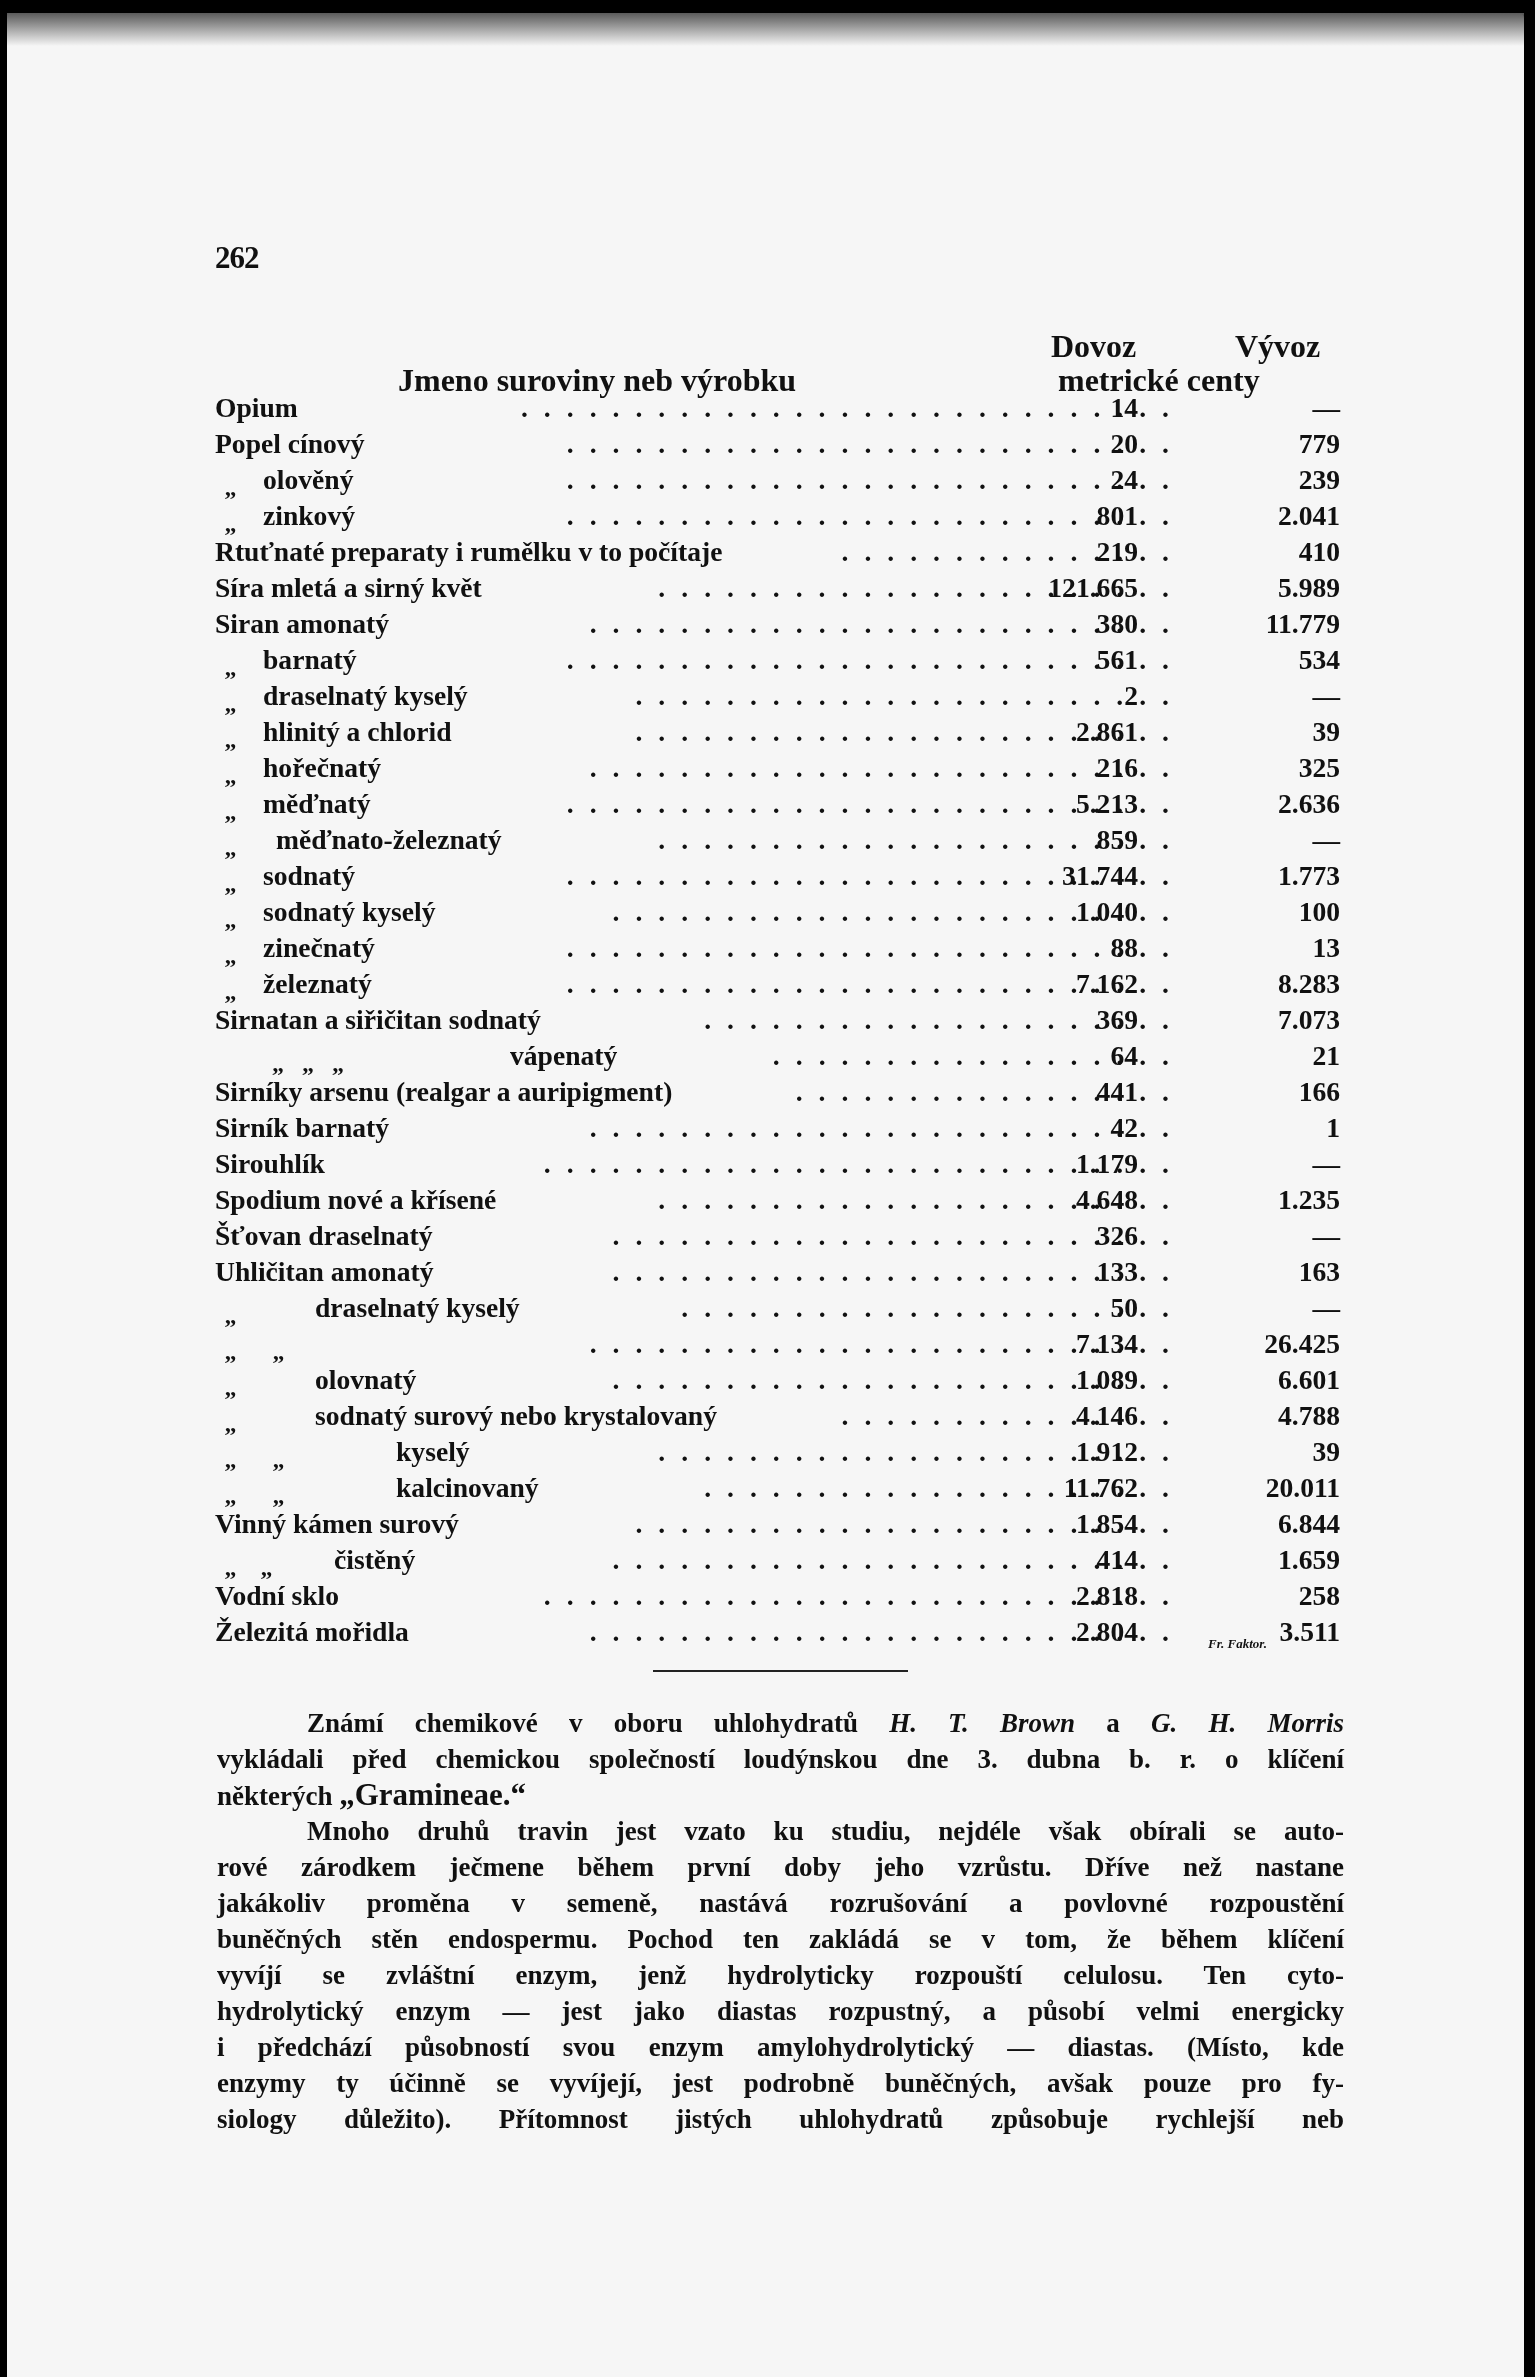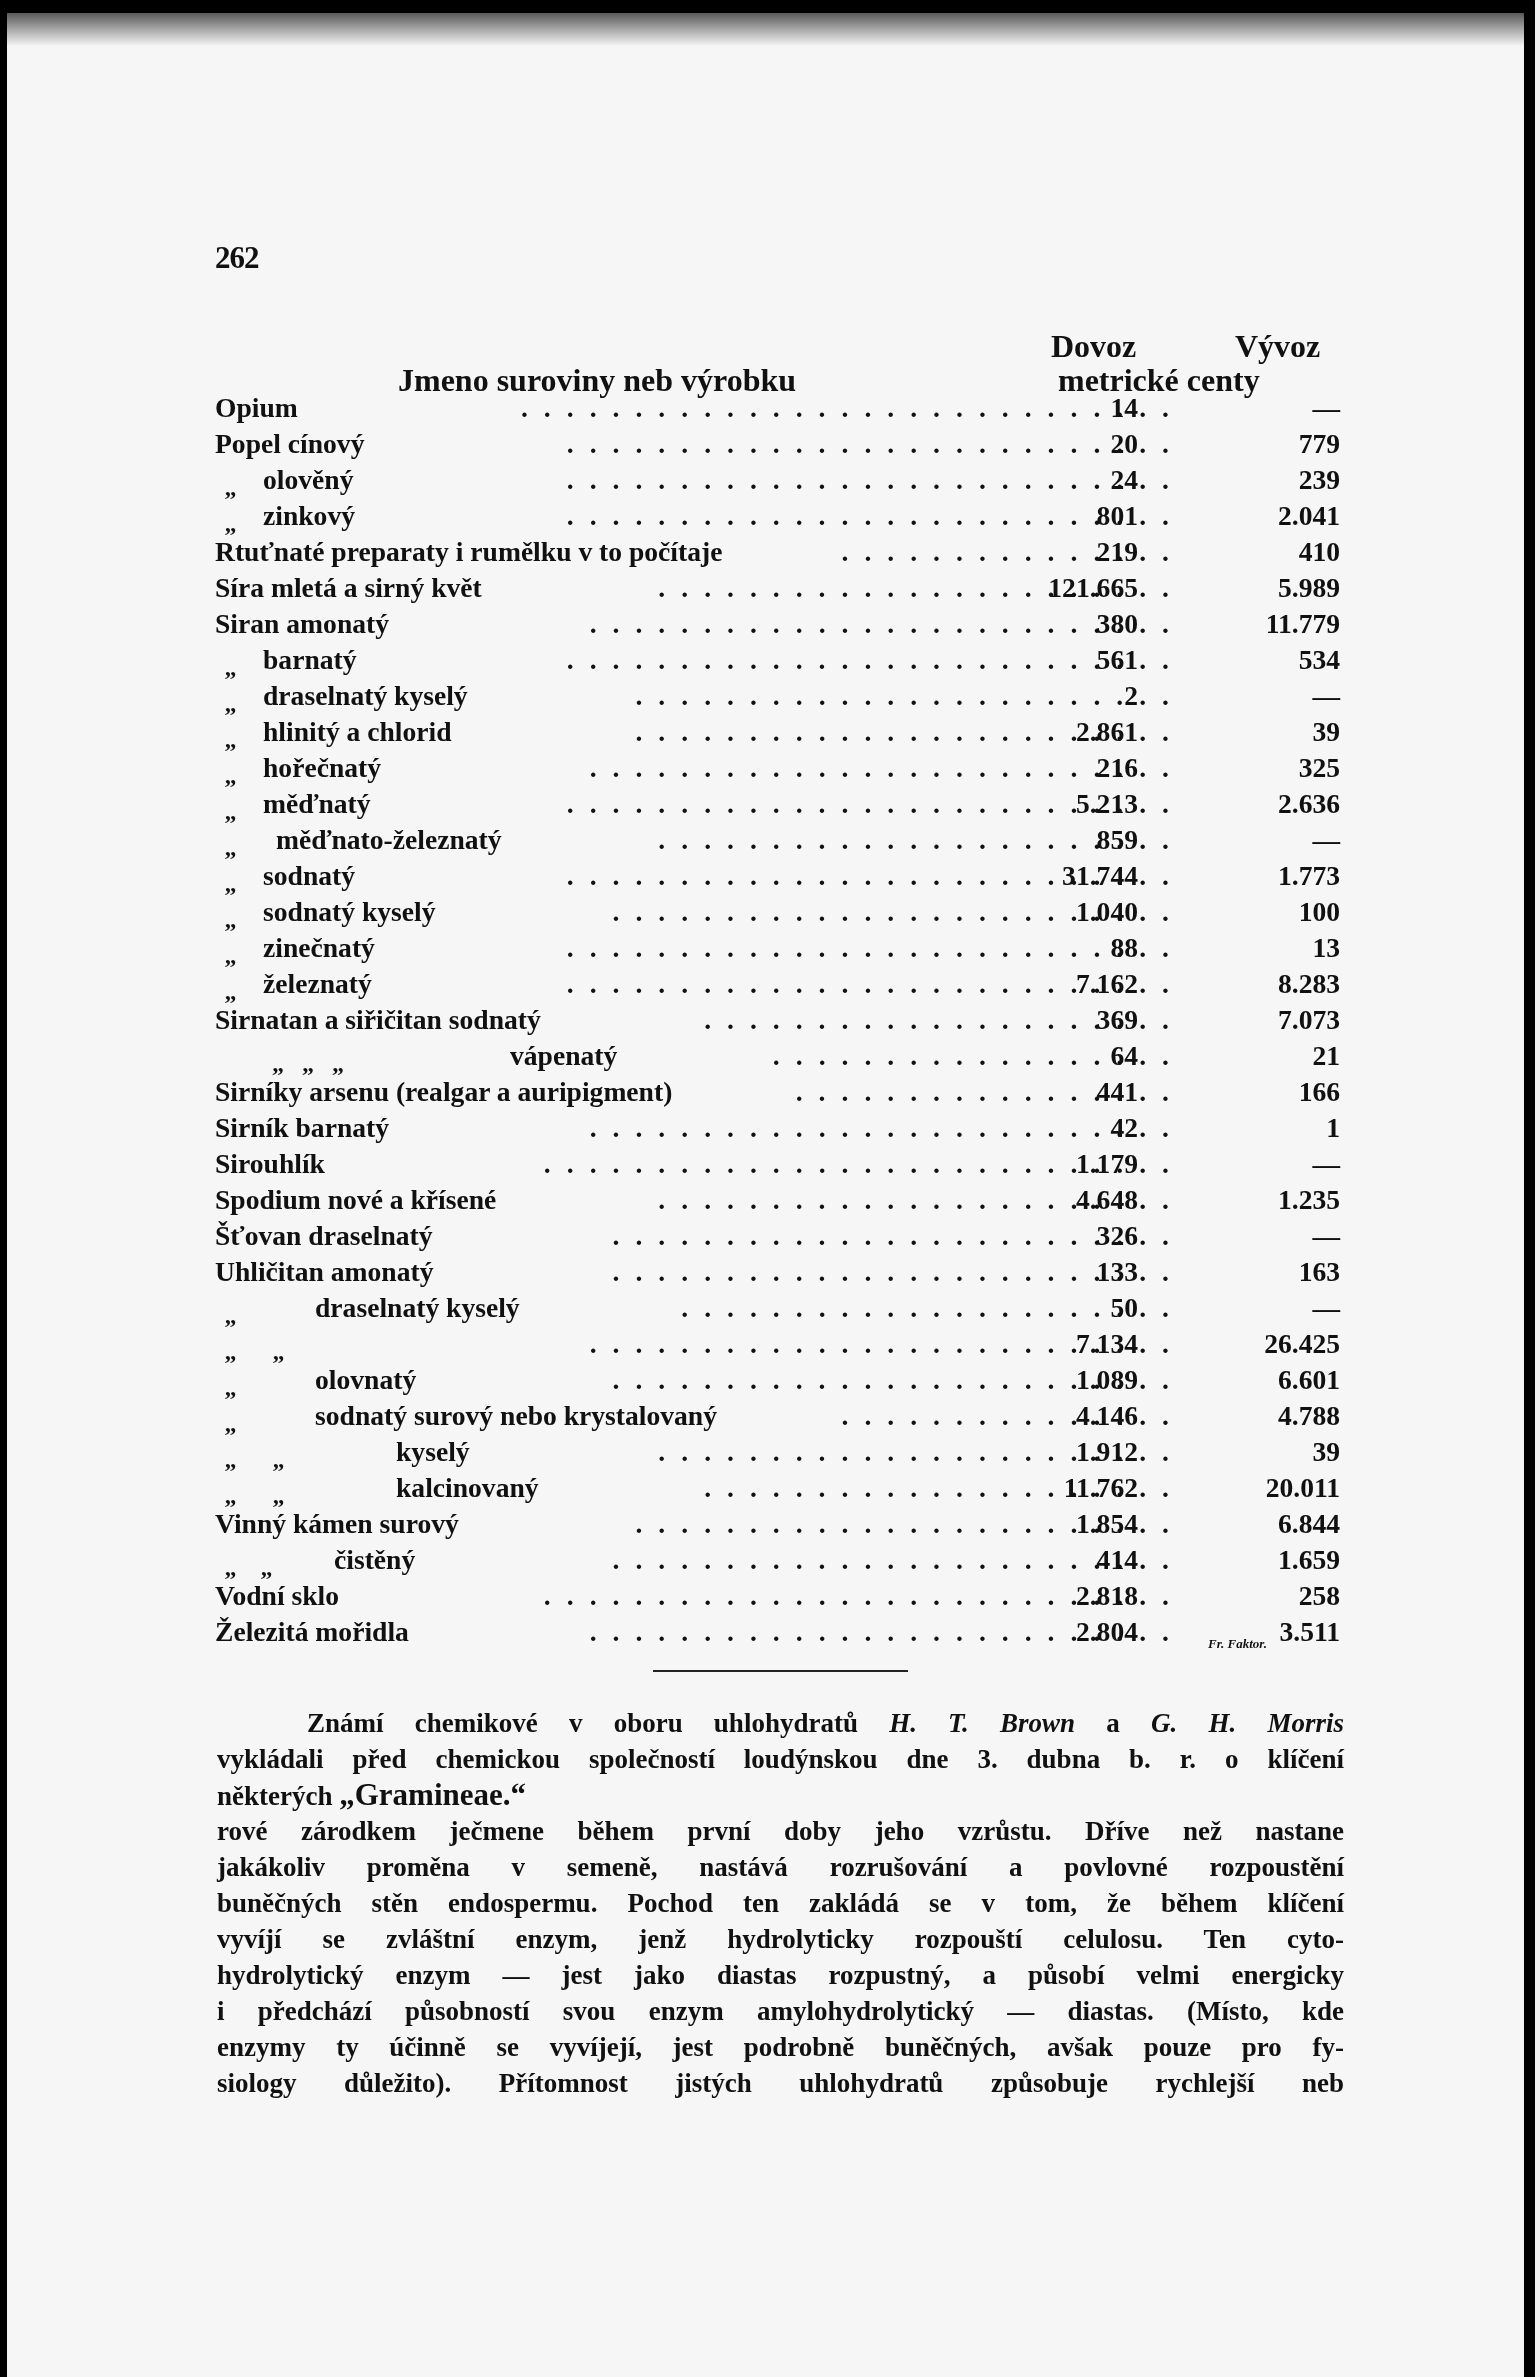--- a/index.html
+++ b/index.html
@@ -282,20 +282,21 @@
 <div class="sig">Fr. Faktor.</div>
 <div class="rule"></div>
 
 <div class="para" style="top:1705px;">
   <span class="line indent"><span>Známí chemikové v oboru uhlohydratů </span><span class="it">H. T. Brown</span><span> a </span><span class="it">G. H. Morris</span></span>
   <span class="line">vykládali před chemickou společností loudýnskou dne 3. dubna b. r. o klíčení</span>
   <span class="line last"><span>některých </span><span class="big">„Gramineae.“</span></span>
 </div>
 
 <div class="para" id="p2" style="top:1813px;">
+    <span class="line indent">Mnoho druhů travin jest vzato ku studiu, nejdéle však obírali se auto-</span>
     <span class="line">rové zárodkem ječmene během první doby jeho vzrůstu. Dříve než nastane</span>
     <span class="line">jakákoliv proměna v semeně, nastává rozrušování a povlovné rozpoustění</span>
     <span class="line">buněčných stěn endospermu. Pochod ten zakládá se v tom, že během klíčení</span>
     <span class="line">vyvíjí se zvláštní enzym, jenž hydrolyticky rozpouští celulosu. Ten cyto-</span>
     <span class="line">hydrolytický enzym — jest jako diastas rozpustný, a působí velmi energicky</span>
     <span class="line">i předchází působností svou enzym amylohydrolytický — diastas. (Místo, kde</span>
     <span class="line">enzymy ty účinně se vyvíjejí, jest podrobně buněčných, avšak pouze pro fy-</span>
     <span class="line">siology důležito). Přítomnost jistých uhlohydratů způsobuje rychlejší neb</span>
   </div>
 

